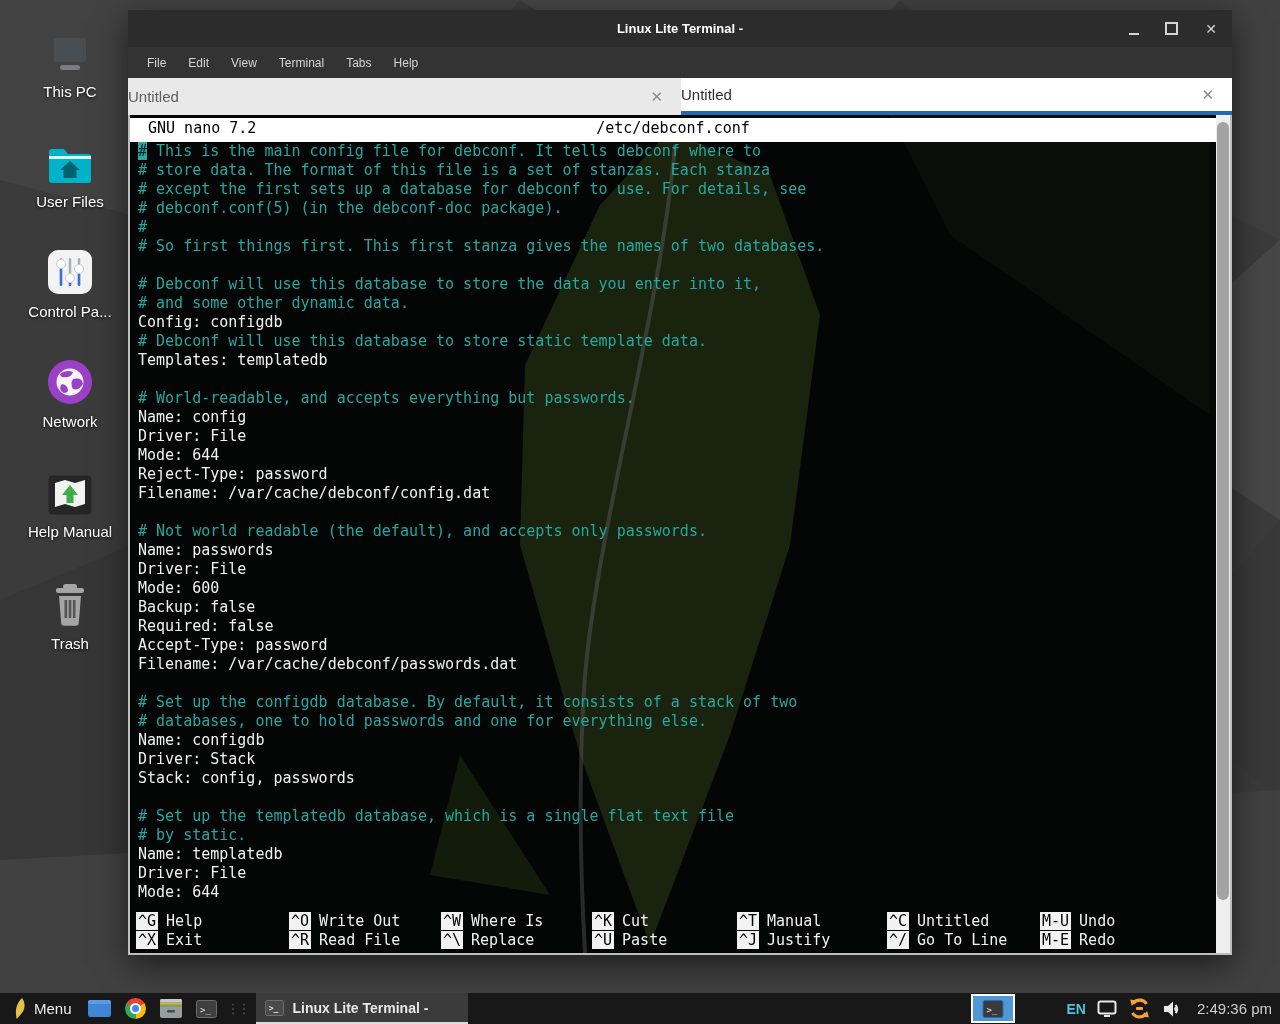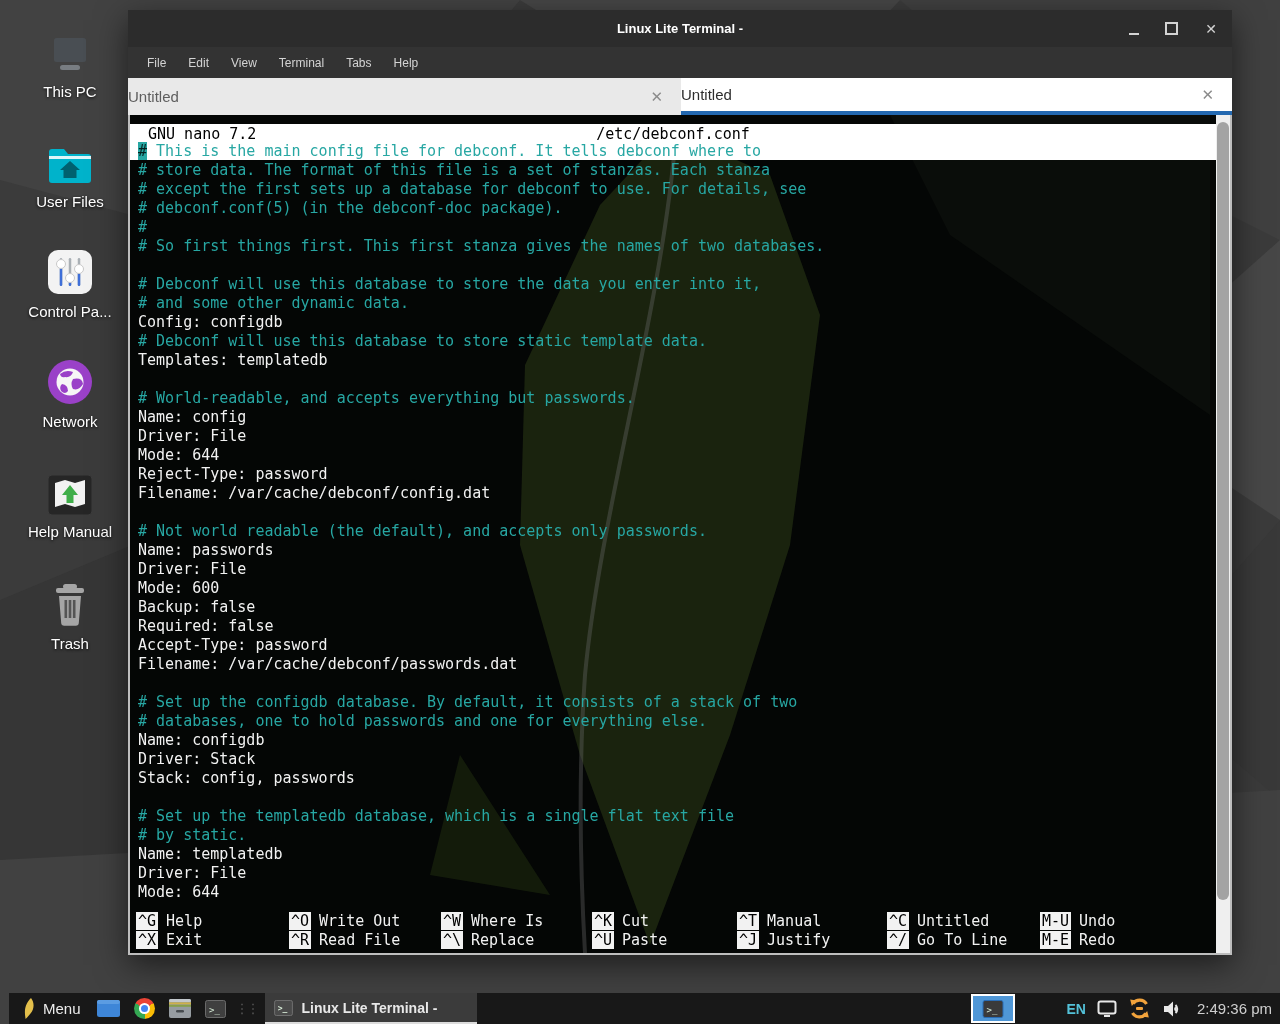--- a/index.html
+++ b/index.html
@@ -35,41 +35,41 @@
   .tab2{flex:1;background:#ffffff;border-bottom:4px solid #2368b0;}
   .tlabel{font-size:15px;}
   .tab1 .tlabel{color:#5e5e5e;}
   .tab2 .tlabel{color:#2c2c2c;}
   .tclose{margin-left:auto;margin-right:18px;color:#8b8b8b;font-size:15px;line-height:1;}
 
   
   .termwrap{position:absolute;top:105px;left:0;right:0;bottom:0;background:#040605;
             border:2px solid #bdbdbd;border-top:none;box-sizing:border-box;overflow:hidden;}
   #watermark{position:absolute;inset:0;}
-  .nano-header{position:relative;height:36px;background:#ffffff;color:#000;
-               font:15px "DejaVu Sans Mono",monospace;margin:9px 14px 0 0;}
+  .nano-header{position:relative;height:24px;background:#ffffff;color:#000;
+               font:15px "DejaVu Sans Mono",monospace;margin:3px 14px 0 0;}
   .nano-header .nleft{position:absolute;left:18px;top:1px;}
   .nano-header .ncenter{position:absolute;left:0;right:0;top:1px;text-align:center;}
   .nano-buffer{position:absolute;top:27px;left:8px;right:22px;
                font:15px "DejaVu Sans Mono",monospace;line-height:19px;color:#f2f2f2;}
   .tline{white-space:pre;height:19px;}
   .tline.cmt{color:#27a7a3;}
   .cursor{background:#27a7a3;color:#04211f;}
   .shortcuts{position:absolute;left:6px;right:34px;bottom:3px;
              font:15px "DejaVu Sans Mono",monospace;line-height:19px;}
   .srow{display:grid;grid-template-columns:153px 152px 151px 145px 150px 153px 1fr;}
   .sc{white-space:pre;color:#f2f2f2;}
   .sckey{background:#f2f2f2;color:#000;padding:0 2px;}
   .sclabel{margin-left:8px;}
   .scrollbar{position:absolute;top:0;bottom:0;right:0;width:14px;background:#efefef;}
   .thumb{position:absolute;top:7px;left:1px;width:12px;height:778px;background:#a3a3a3;border-radius:6px;}
 
   
   #taskbar{position:absolute;left:0;right:0;bottom:0;height:31px;background:#181818;
-           display:flex;align-items:center;z-index:5;margin-left:9px;}
+           display:flex;align-items:center;z-index:5;}
   .tb-btn{display:flex;align-items:center;height:31px;padding:0 7px;}
   .menu-btn{gap:7px;padding:0 9px 0 10px;}
   .menu-btn .mlabel{color:#ececec;font-size:15px;}
   .sep{color:#5d5d5d;font-size:13px;padding:0 3px;letter-spacing:-2px;}
   .task-btn{display:flex;align-items:center;gap:9px;height:31px;box-sizing:border-box;
             background:#3b3b3b;border-bottom:2px solid #dcdcdc;padding:0 40px 0 9px;margin-left:4px;
             color:#e8e8e8;font-size:14px;font-weight:bold;}
   .tb-right{margin-left:auto;display:flex;align-items:center;gap:11px;padding-right:8px;}
   .tray-term{width:44px;height:29px;background:#4f97d7;box-sizing:border-box;border:2px solid #ffffff;
              display:flex;align-items:center;justify-content:center;margin-right:40px;}

